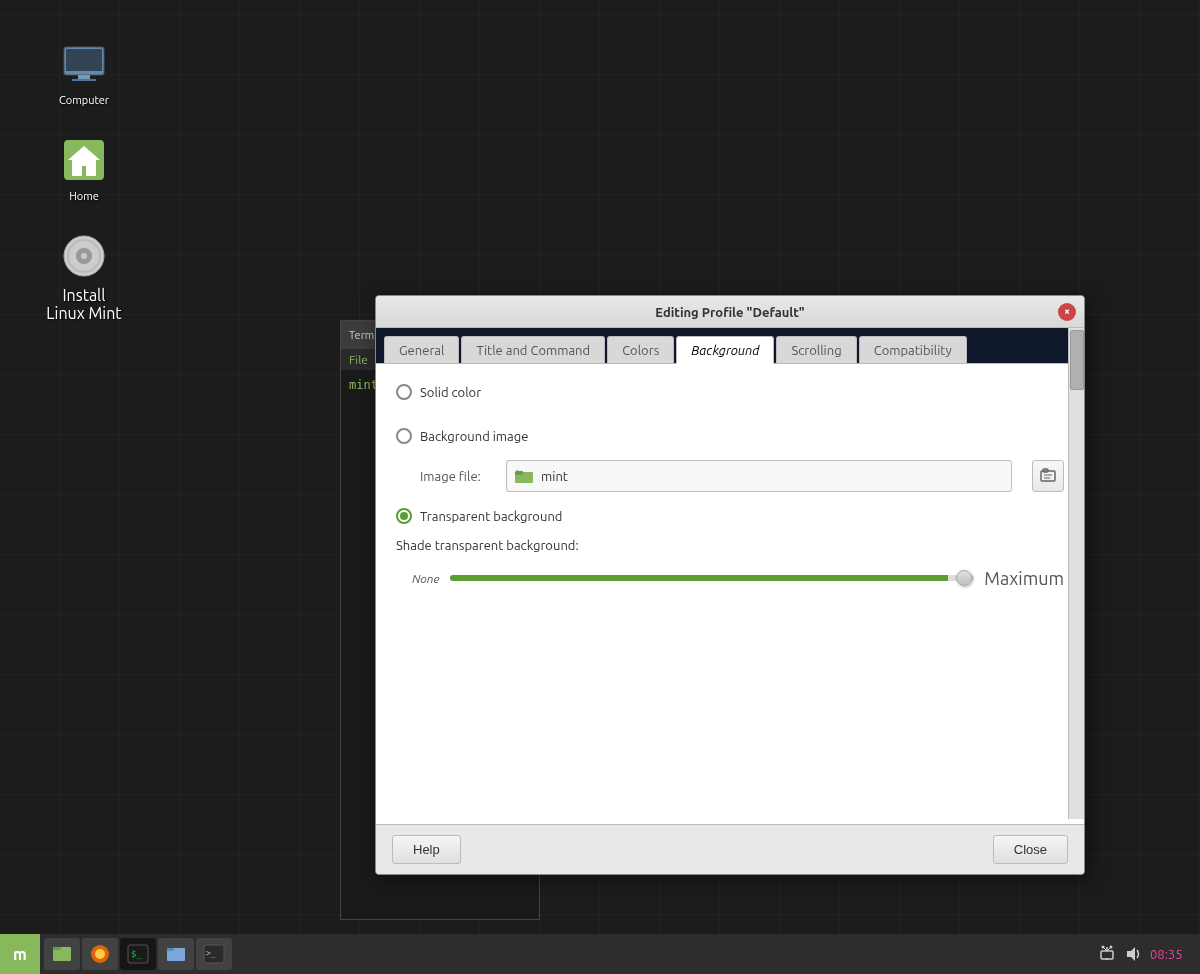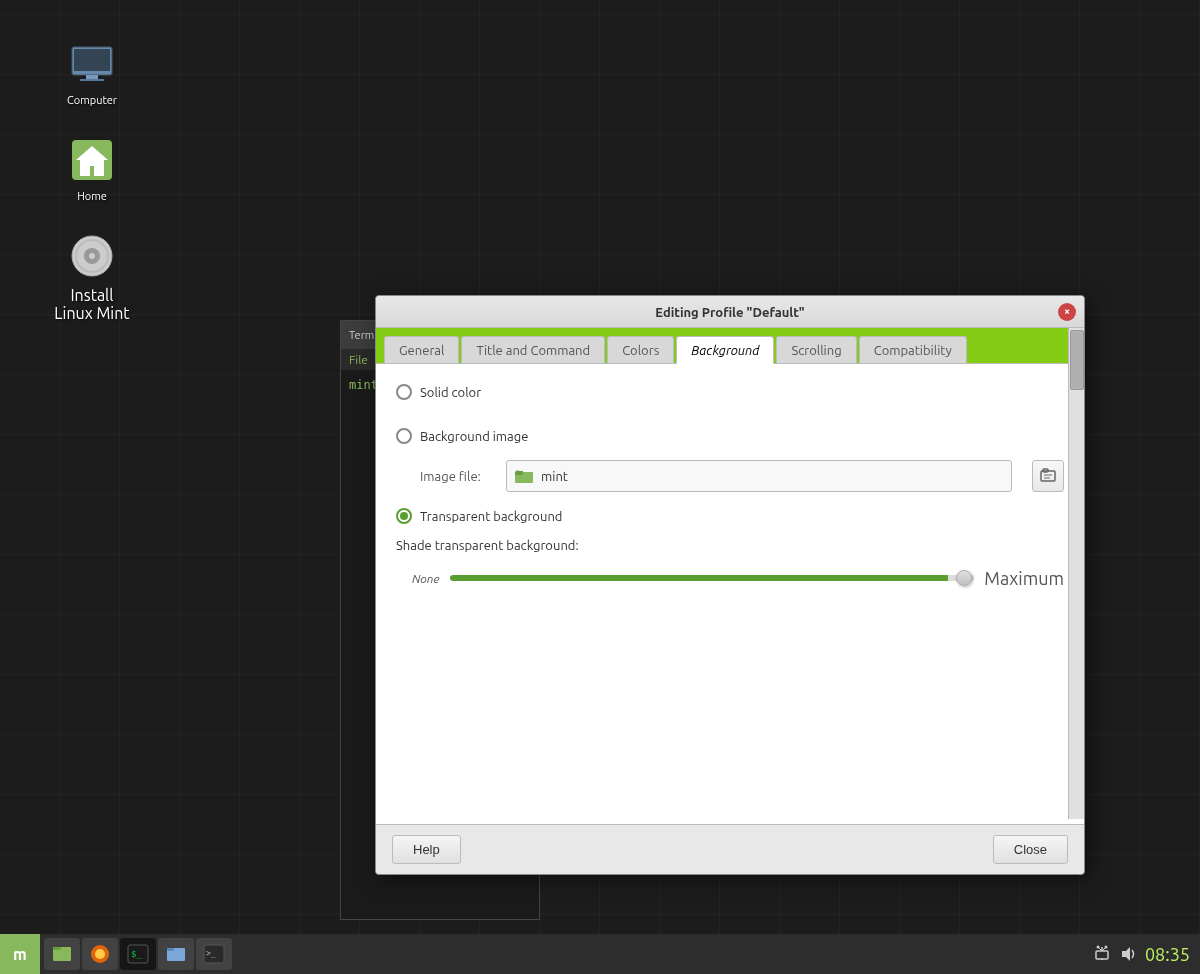--- a/index.html
+++ b/index.html
@@ -31,21 +31,21 @@
         rgba(255,255,255,0.03) 59px,
         rgba(255,255,255,0.03) 60px
       );
       position: relative;
     }
 
     
     .desktop-icons {
       position: absolute;
       top: 40px;
-      left: 52px;
+      left: 44px;
       display: flex;
       flex-direction: column;
       gap: 30px;
     }
 
     .desktop-icon {
       display: flex;
       flex-direction: column;
       align-items: center;
       cursor: pointer;
@@ -198,21 +198,21 @@
       align-items: center;
       justify-content: center;
       cursor: pointer;
       color: white;
       font-size: 10px;
       font-weight: bold;
     }
 
     
     .dialog-tabs {
-      background: #84cc16;
+      background: #0f172a;
       display: flex;
       align-items: flex-end;
       padding: 8px 8px 0 8px;
       border-bottom: 1px solid #bbb;
       gap: 2px;
     }
 
     .tab {
       padding: 6px 14px;
       font-size: 13px;
@@ -644,18 +644,18 @@
         <circle cx="5" cy="2" r="1.5" fill="#ccc"></circle>
         <circle cx="13" cy="2" r="1.5" fill="#ccc"></circle>
         <line x1="5" y1="2" x2="9" y2="6" stroke="#ccc" stroke-width="1"></line>
         <line x1="13" y1="2" x2="9" y2="6" stroke="#ccc" stroke-width="1"></line>
       </svg>
 
       <svg width="18" height="18" viewBox="0 0 18 18">
         <polygon points="3,6 7,6 11,2 11,16 7,12 3,12" fill="#ccc"></polygon>
         <path d="M13,5 Q16,9 13,13" fill="none" stroke="#ccc" stroke-width="1.5"></path>
       </svg>
-      <span style="color:#bef264;font-size:18px;min-width:40px;">08:35</span>
+      <span style="color:#ec4899;font-size:13px;min-width:40px;">08:35</span>
     </div>
 
   </div>
 
 </div>
 
 </body></html>

